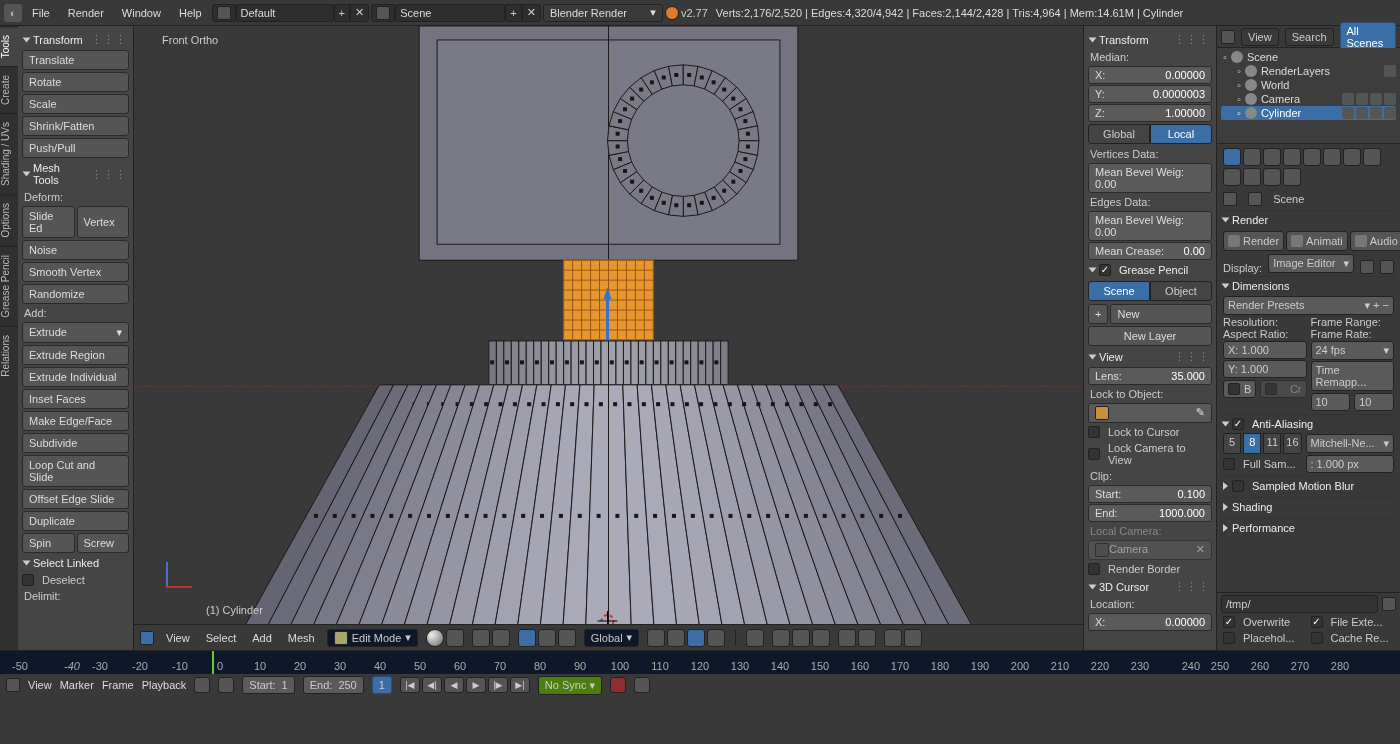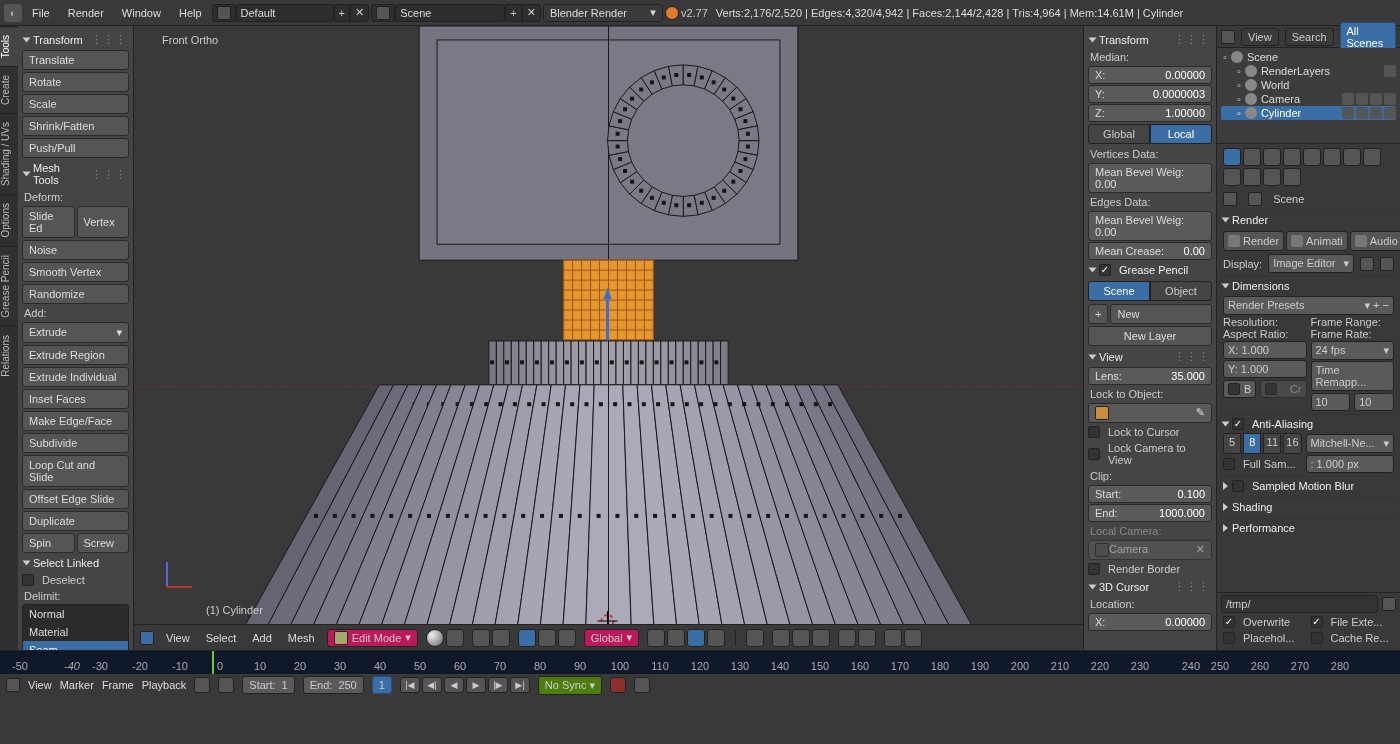--- a/index.html
+++ b/index.html
@@ -44,21 +44,21 @@
 .vp-label   { position:absolute; left:28px; top:8px; color:#ccc; }
 .vp-label2  { position:absolute; left:72px; bottom:8px; color:#ccc; }
 .axis       { position:absolute; left:22px; bottom:30px; width:36px; height:36px; }
 .axis .z    { position:absolute; left:10px; bottom:6px; width:2px; height:26px; background:#4a6fd4; }
 .axis .x    { position:absolute; left:10px; bottom:6px; height:2px; width:26px; background:#b33; }
 .hline { position:absolute; left:0; right:0; top:360px; border-top:1px dashed #8b2f2f; opacity:.7; }
 
 svg.scene { position:absolute; inset:0; width:100%; height:100%; }
 
 .vp-header { height:26px; background:#393939; border-top:1px solid #222; display:flex; align-items:center; gap:8px; padding:0 6px; }
-.vp-header .sel { background:#be185d; border:1px solid #222; border-radius:3px; padding:2px 6px; display:flex; align-items:center; gap:4px; height:18px; }
+.vp-header .sel { background:#0f172a; border:1px solid #222; border-radius:3px; padding:2px 6px; display:flex; align-items:center; gap:4px; height:18px; }
 .vp-header .ico { width:16px; height:16px; background:#555; border:1px solid #222; border-radius:3px; }
 .vp-header .group { display:flex; gap:2px; }
 .vp-header .group .ico { width:18px; height:18px; }
 .vp-header span.mlabel { color:#ddd; padding:0 4px; cursor:pointer; }
 
 
 .npanel { width:133px; background:#454545; border-left:1px solid #222; padding:4px; overflow:hidden; }
 .numfield { background:#5a5a5a; border:1px solid #2a2a2a; border-radius:3px; padding:2px 6px; display:flex; justify-content:space-between; color:#ddd; margin:1px 0; }
 .numfield .k { color:#ddd; }
 .numfield .v { color:#fff; }
@@ -215,26 +215,20 @@
 
       <div class="panel-hdr">
           <span class="tri"></span>
           <span>Select Linked</span>
         </div>
       <div class="cbline">
           <span class="chk"></span>
           <span>Deselect</span>
         </div>
       <div class="label">Delimit:</div>
-      <div class="list">
-        <div class="li">Normal</div>
-        <div class="li">Material</div>
-        <div class="li sel">Seam</div>
-
-      </div>
     </div>
   </div>
 
   <div class="viewport-col">
     <div class="viewport">
       <div class="vp-label">Front Ortho</div>
       <div class="hline"></div>
       <svg class="scene" viewBox="0 0 950 600">
 
         <g stroke="#1a1a1a" stroke-width="1" fill="#747480">
@@ -743,21 +737,21 @@
           </div>
         <div class="pb">
             <span class="ic"></span>
             <span>Animati</span>
           </div>
         <div class="pb">
             <span class="ic"></span>
             <span>Audio</span>
           </div>
       </div>
-      <div class="half tiny" style="align-items:center;gap:6px">
+      <div class="half tiny" style="align-items:flex-end;gap:6px">
         <span>Display:</span>
         <div class="nf" style="flex:1">
             <span>Image Editor</span>
             <span>▾</span>
           </div>
         <span class="smico"></span>
         <span class="smico"></span>
       </div>
 
       <div class="phdr open">

